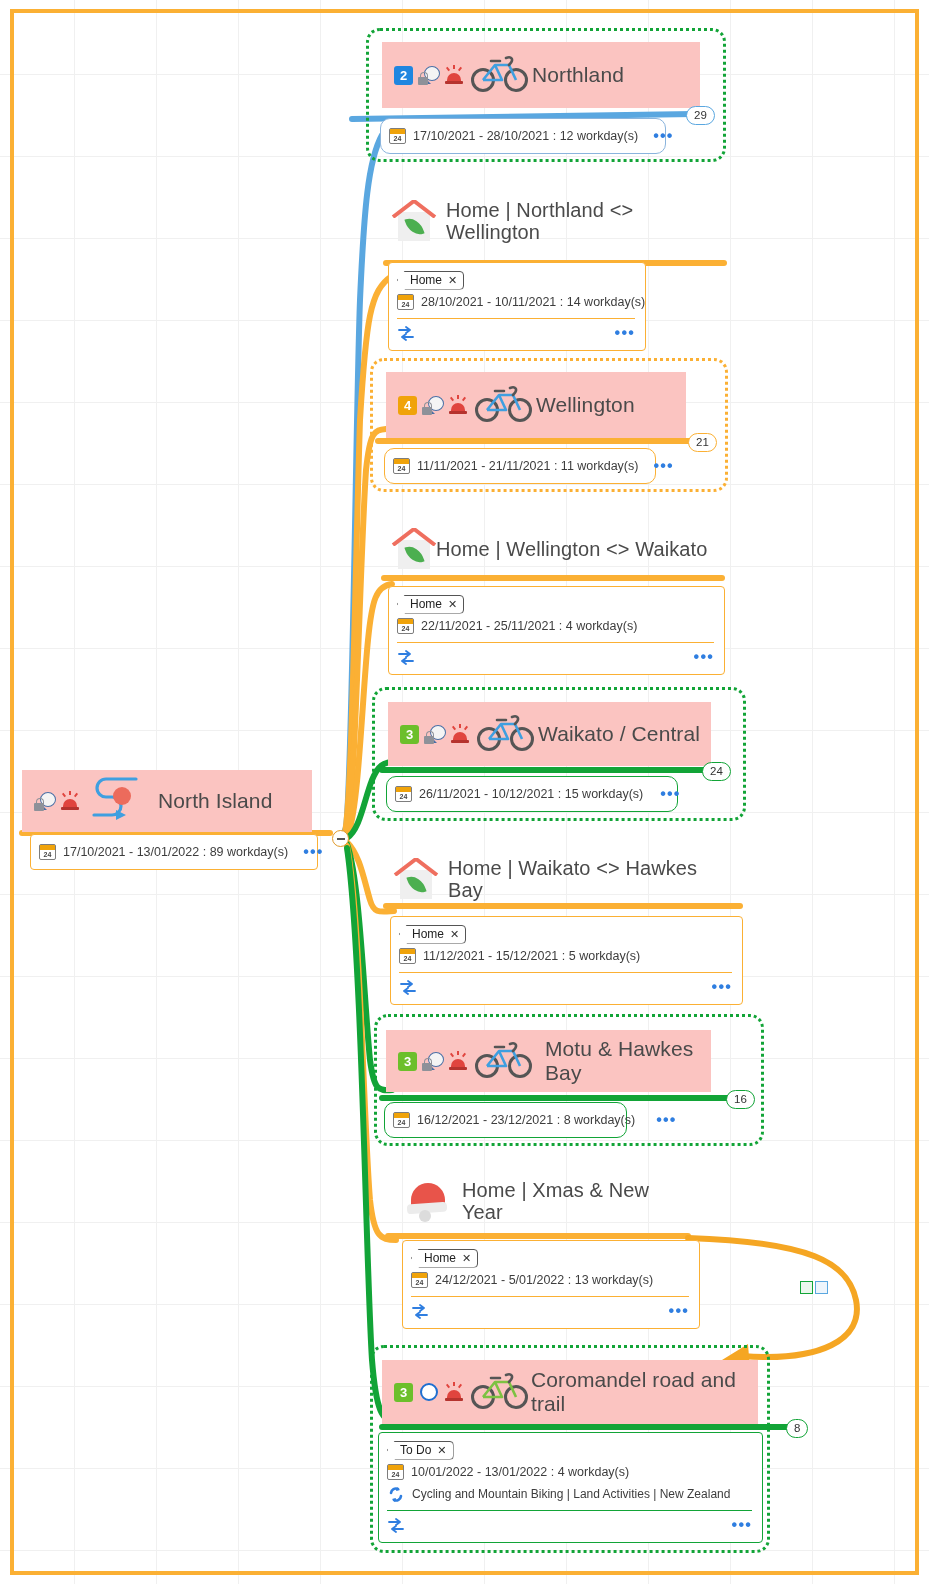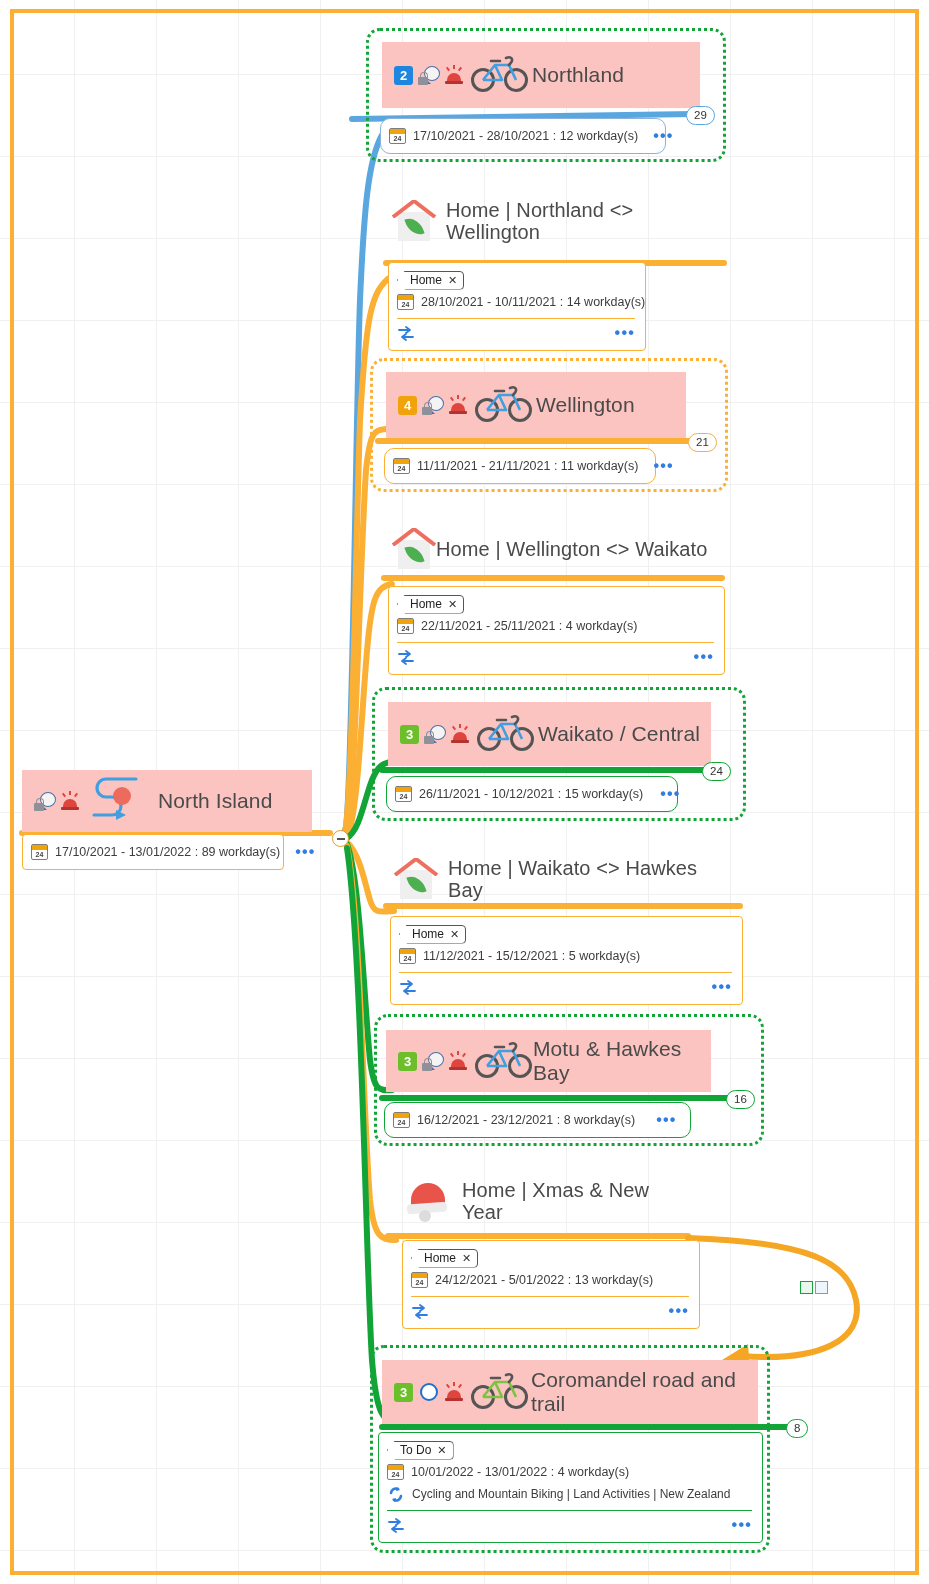--- a/index.html
+++ b/index.html
@@ -247,21 +247,21 @@
         </span>
       <span class="ic routeic" style="margin-left:8px">
         <svg width="62" height="44" viewBox="0 0 62 44">
           <path d="M6,38 h18 a9,9 0 0 0 0,-18 h-6 a9,9 0 0 1 0,-18 h30" fill="none" stroke="#3f9fe0" stroke-width="3.2" stroke-linecap="round"></path>
           <polygon points="28,33 38,38 28,43" fill="#3f9fe0"></polygon>
           <circle cx="34" cy="19" r="9" fill="#ec6b5c"></circle>
         </svg>
       </span>
       <span class="title" style="margin-left:8px">North Island</span>
     </div>
-    <div class="card box orange-b" style="left:0px; top:64px; width:262px;">
+    <div class="card box orange-b" style="left:8px; top:64px; width:288px;">
       <div class="row">
         <span class="cal">
             <span class="top"></span>
             <span class="n">24</span>
           </span>
         <span class="txt">17/10/2021 - 13/01/2022 : 89 workday(s)</span>
         <span class="dots" style="margin-left:8px">•••</span>
       </div>
     </div>
     <div class="collapse" style="left:310px; top:60px;">
@@ -514,23 +514,23 @@
           <span class="base"></span>
         </span>
       <span class="ic bike" style="margin-left:7px">
         <svg width="58" height="40" viewBox="0 0 58 40">
           <circle cx="12" cy="27" r="10.5" fill="none" stroke="#555" stroke-width="3"></circle>
           <circle cx="45" cy="27" r="10.5" fill="none" stroke="#555" stroke-width="3"></circle>
           <path d="M12,27 L24,12 L38,12 L45,27 M24,12 L31,27 L12,27" fill="none" stroke="#3f9fe0" stroke-width="2.6" stroke-linejoin="round"></path>
           <path d="M20,8 h9 M38,12 c6,-6 2,-9 -3,-7" fill="none" stroke="#555" stroke-width="2.6" stroke-linecap="round"></path>
         </svg>
       </span>
-      <span class="title" style="margin-left:0px">Motu &amp; Hawkes Bay</span>
-    </div>
-    <div class="card green-b" style="left:-2px; top:72px; width:307px;">
+      <span class="title" style="margin-left:12px">Motu &amp; Hawkes Bay</span>
+    </div>
+    <div class="card green-b" style="left:-2px; top:72px; width:243px;">
       <div class="row">
         <span class="cal">
             <span class="top"></span>
             <span class="n">24</span>
           </span>
         <span class="txt">16/12/2021 - 23/12/2021 : 8 workday(s)</span>
         <span class="dots" style="margin-left:14px">•••</span>
       </div>
     </div>
   </div>

